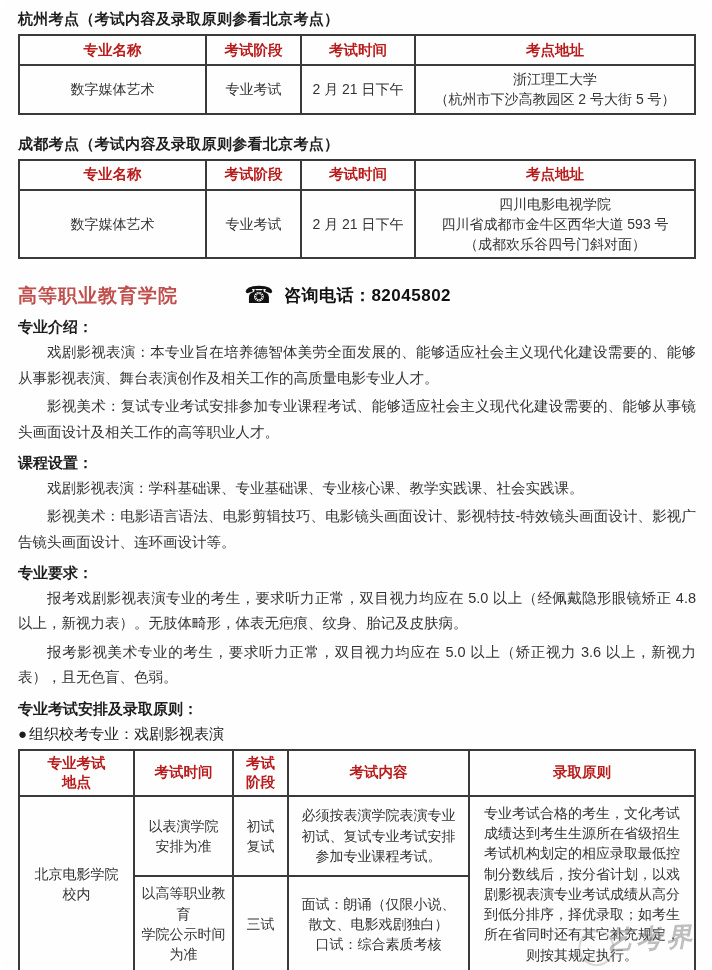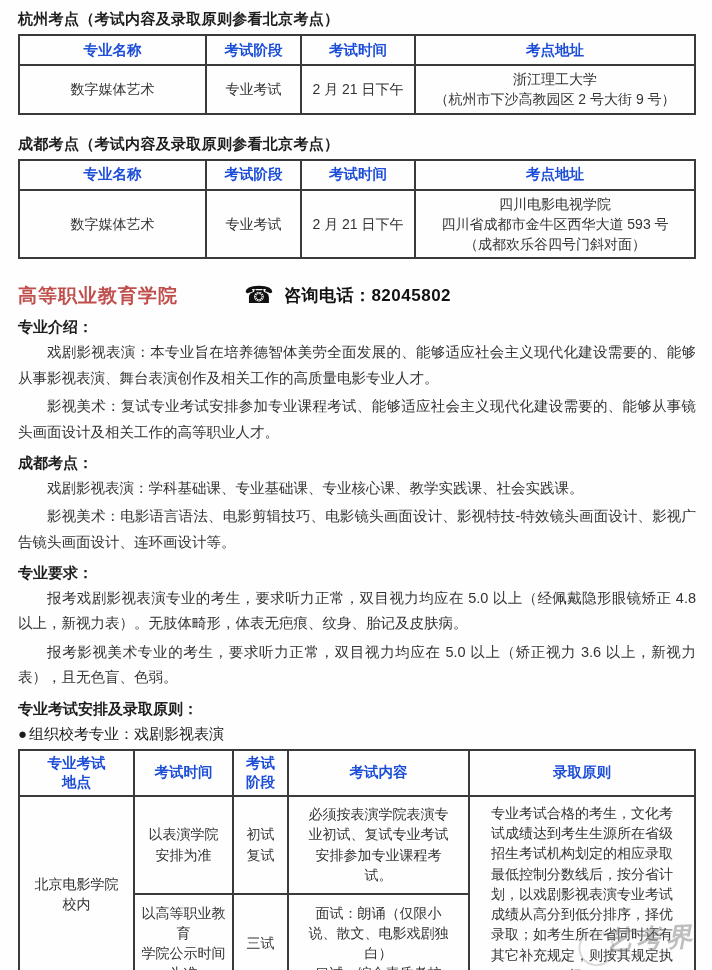--- a/index.html
+++ b/index.html
@@ -9,42 +9,42 @@
     padding:8px 16px 0 18px; background:#fefefe; overflow:hidden;border-radius:11px;
   }
   .section-title { font-size:15px; font-weight:bold; color:#1d1d1d; margin:2px 0 5px; letter-spacing:.3px; }
   .mt { margin-top:20px; }
 
   table.tbl { border-collapse:collapse; table-layout:fixed; width:678px; }
   table.tbl th, table.tbl td {
     border:2px solid #3a3a3a; text-align:center; vertical-align:middle;
     padding:3px 6px; box-sizing:border-box; color:#333;
   }
-  table.tbl th { font-size:14.5px; font-weight:bold; color:#1d4ed8; height:30px;margin-top:34px; }
+  table.tbl th { font-size:14.5px; font-weight:bold; color:#b91c1c; height:30px;margin-top:34px; }
   table.tbl td { font-size:14px; line-height:1.45; }
   .tbl-site td { height:46px; }
   .pre { white-space:pre-line; }
   td.left, th.left { text-align:left; }
 
   .college-row { display:flex; align-items:flex-start; margin:24px 0 6px; }
   .college-name { font-size:19px; font-weight:bold; color:#c0504d; letter-spacing:1px; }
   .phone-group { display:flex; align-items:center; margin-left:66px; }
   .phone-icon { font-size:24px; color:#111; line-height:1; margin-right:10px; }
   .phone-text { font-size:17px; font-weight:bold; color:#111; letter-spacing:.5px; }
 
   .heading { font-size:15px; font-weight:bold; color:#1d1d1d; margin:9px 0 2px; }
   .para { font-size:14.5px; line-height:1.75; text-indent:2em; margin:3px 0; text-align:justify; color:#333; }
   .bullet-line { font-size:15px; font-weight:normal; color:#1d1d1d; margin:6px 0 5px; }
   .bullet-marker { margin-right:2px; }
 
   .tbl-exam th { height:52px; }
   .tbl-exam td { font-size:14px; }
   .tbl-exam .row1 td { height:68px; }
   .tbl-exam .row2 td { height:86px; }
-  .tbl-exam td.left { padding:6px 18px; }
+  .tbl-exam td.left { padding:6px 8px; }
 
   .watermark {
     position:absolute; right:16px; bottom:6px; display:flex; align-items:center;
     color:rgba(125,125,125,.5); transform:rotate(-3deg); pointer-events:none;
   }
   .wm-circle {
     width:32px; height:32px; border:2px solid rgba(150,150,150,.35);
     border-radius:50%; margin-right:-8px; margin-top:14px;
   }
   .wm-text { font-size:26px; font-weight:bold; letter-spacing:4px; font-style:italic; }
@@ -69,21 +69,21 @@
         <th>考试时间</th>
         <th>考点地址</th>
       </tr>
     </thead>
     <tbody>
       <tr>
         <td>数字媒体艺术</td>
         <td>专业考试</td>
         <td>2 月 21 日下午</td>
         <td class="pre">浙江理工大学
-（杭州市下沙高教园区 2 号大街 9 号）</td>
+（杭州市下沙高教园区 2 号大街 5 号）</td>
       </tr>
     </tbody>
   </table>
 
   <div class="section-title mt">成都考点（考试内容及录取原则参看北京考点）</div>
   <table class="tbl tbl-site">
     <colgroup>
         <col style="width:187px">
         <col style="width:95px">
         <col style="width:114px">
@@ -114,21 +114,21 @@
     <span class="phone-group">
       <span class="phone-icon">☎</span>
       <span class="phone-text">咨询电话：82045802</span>
     </span>
   </div>
 
   <div class="heading">专业介绍：</div>
   <p class="para">戏剧影视表演：本专业旨在培养德智体美劳全面发展的、能够适应社会主义现代化建设需要的、能够从事影视表演、舞台表演创作及相关工作的高质量电影专业人才。</p>
   <p class="para">影视美术：复试专业考试安排参加专业课程考试、能够适应社会主义现代化建设需要的、能够从事镜头画面设计及相关工作的高等职业人才。</p>
 
-  <div class="heading">成都考点：</div>
+  <div class="heading">课程设置：</div>
   <p class="para">戏剧影视表演：学科基础课、专业基础课、专业核心课、教学实践课、社会实践课。</p>
   <p class="para">影视美术：电影语言语法、电影剪辑技巧、电影镜头画面设计、影视特技-特效镜头画面设计、影视广告镜头画面设计、连环画设计等。</p>
 
   <div class="heading">专业要求：</div>
   <p class="para">报考戏剧影视表演专业的考生，要求听力正常，双目视力均应在 5.0 以上（经佩戴隐形眼镜矫正 4.8 以上，新视力表）。无肢体畸形，体表无疤痕、纹身、胎记及皮肤病。</p>
   <p class="para">报考影视美术专业的考生，要求听力正常，双目视力均应在 5.0 以上（矫正视力 3.6 以上，新视力表），且无色盲、色弱。</p>
 
   <div class="heading">专业考试安排及录取原则：</div>
   <div class="bullet-line">
     <span class="bullet-marker">●</span><span>组织校考专业：戏剧影视表演</span>

